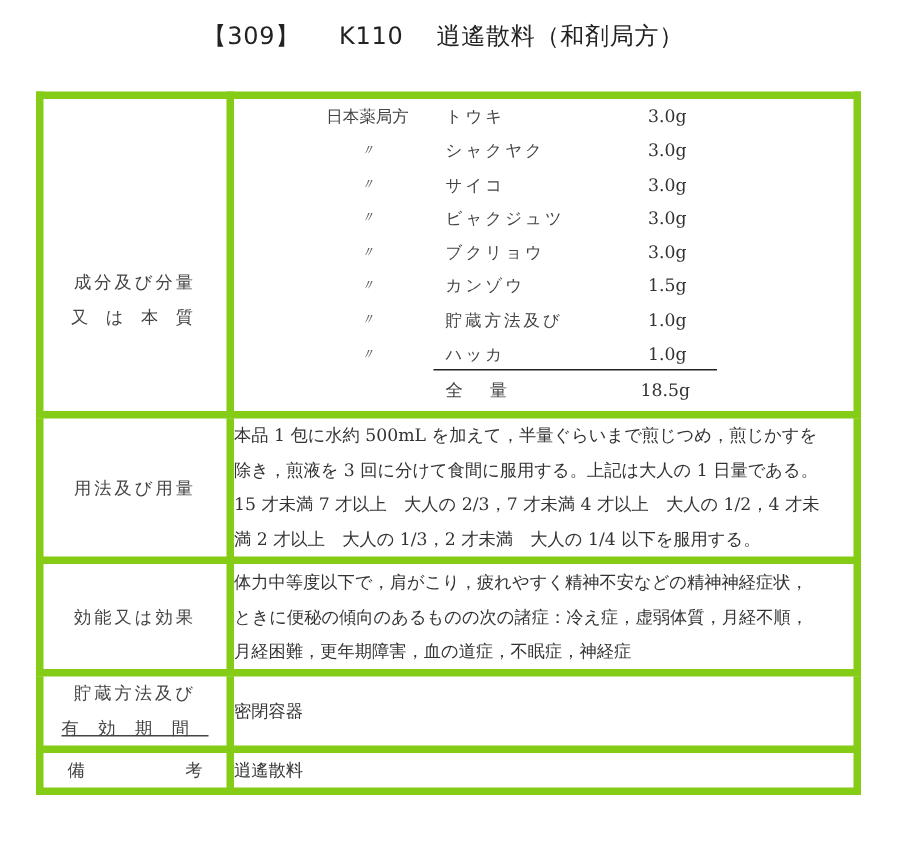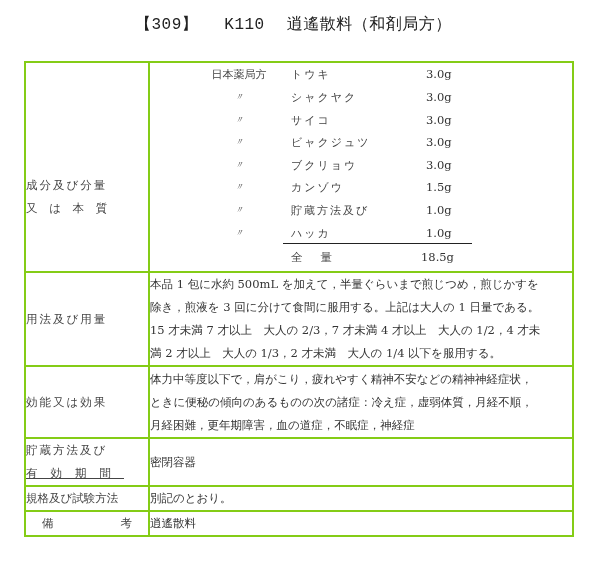--- a/index.html
+++ b/index.html
@@ -7,39 +7,39 @@
     width: 600px; height: 569px; position: relative; overflow: hidden;
     font-family: "DejaVu Serif", "Liberation Serif", serif;
     color: #333333;
   }
   .title {
     position: absolute; left: 135px; top: 14px;
     font-family: "DejaVu Sans", "Liberation Sans", sans-serif;
     font-size: 16px; color: #222; white-space: pre;
     letter-spacing: 0.5px;
   }
-  .title span { display: inline-block; font-family: Liberation Mono, monospace; }
+  .title span { display: inline-block; }
   .title .code { margin-left: 26px; }
   .title .name { margin-left: 22px; }
 
   table.spec {
     position: absolute; left: 24px; top: 61px;
     width: 550px; border-collapse: collapse;
     table-layout: fixed;
     border: 2px solid #555;
   }
   table.spec td {
-    border: 2px solid #84cc16;
+    border: 5px solid #84cc16;
     padding: 0;
     font-size: 11.5px;
     vertical-align: middle;
     margin-left: 15px;
   }
   td.label {
-    width: 122px; color: #444;
+    width: 122px; text-align: center; color: #444;
     letter-spacing: 2px;
   }
   td.label .l { display: block; line-height: 23px; }
   td.label .wide { letter-spacing: 9px; }
   td.label .wide2 { letter-spacing: 13px; text-decoration: underline; }
   td.content { padding: 0 8px; color: #333; }
   td.content .line { line-height: 23px; white-space: nowrap; }
 
   
   .ing { position: relative; height: 208px; }
@@ -150,28 +150,20 @@
   <tr class="row-store">
     <td class="label">
       <span class="l">貯蔵方法及び</span>
       <span class="l wide2">有効期間</span>
     </td>
     <td class="content">
           <div class="line">密閉容器</div>
         </td>
   </tr>
 
-  <tr class="row-test">
-    <td class="label" style="letter-spacing:0">
-          <span class="l">規格及び試験方法</span>
-        </td>
-    <td class="content">
-          <div class="line">別記のとおり。</div>
-        </td>
-  </tr>
 
   <tr class="row-note">
     <td class="label">
       <div class="note-label">
         <span>備</span>
         <span>考</span>
       </div>
     </td>
     <td class="content">
           <div class="line">逍遙散料</div>

